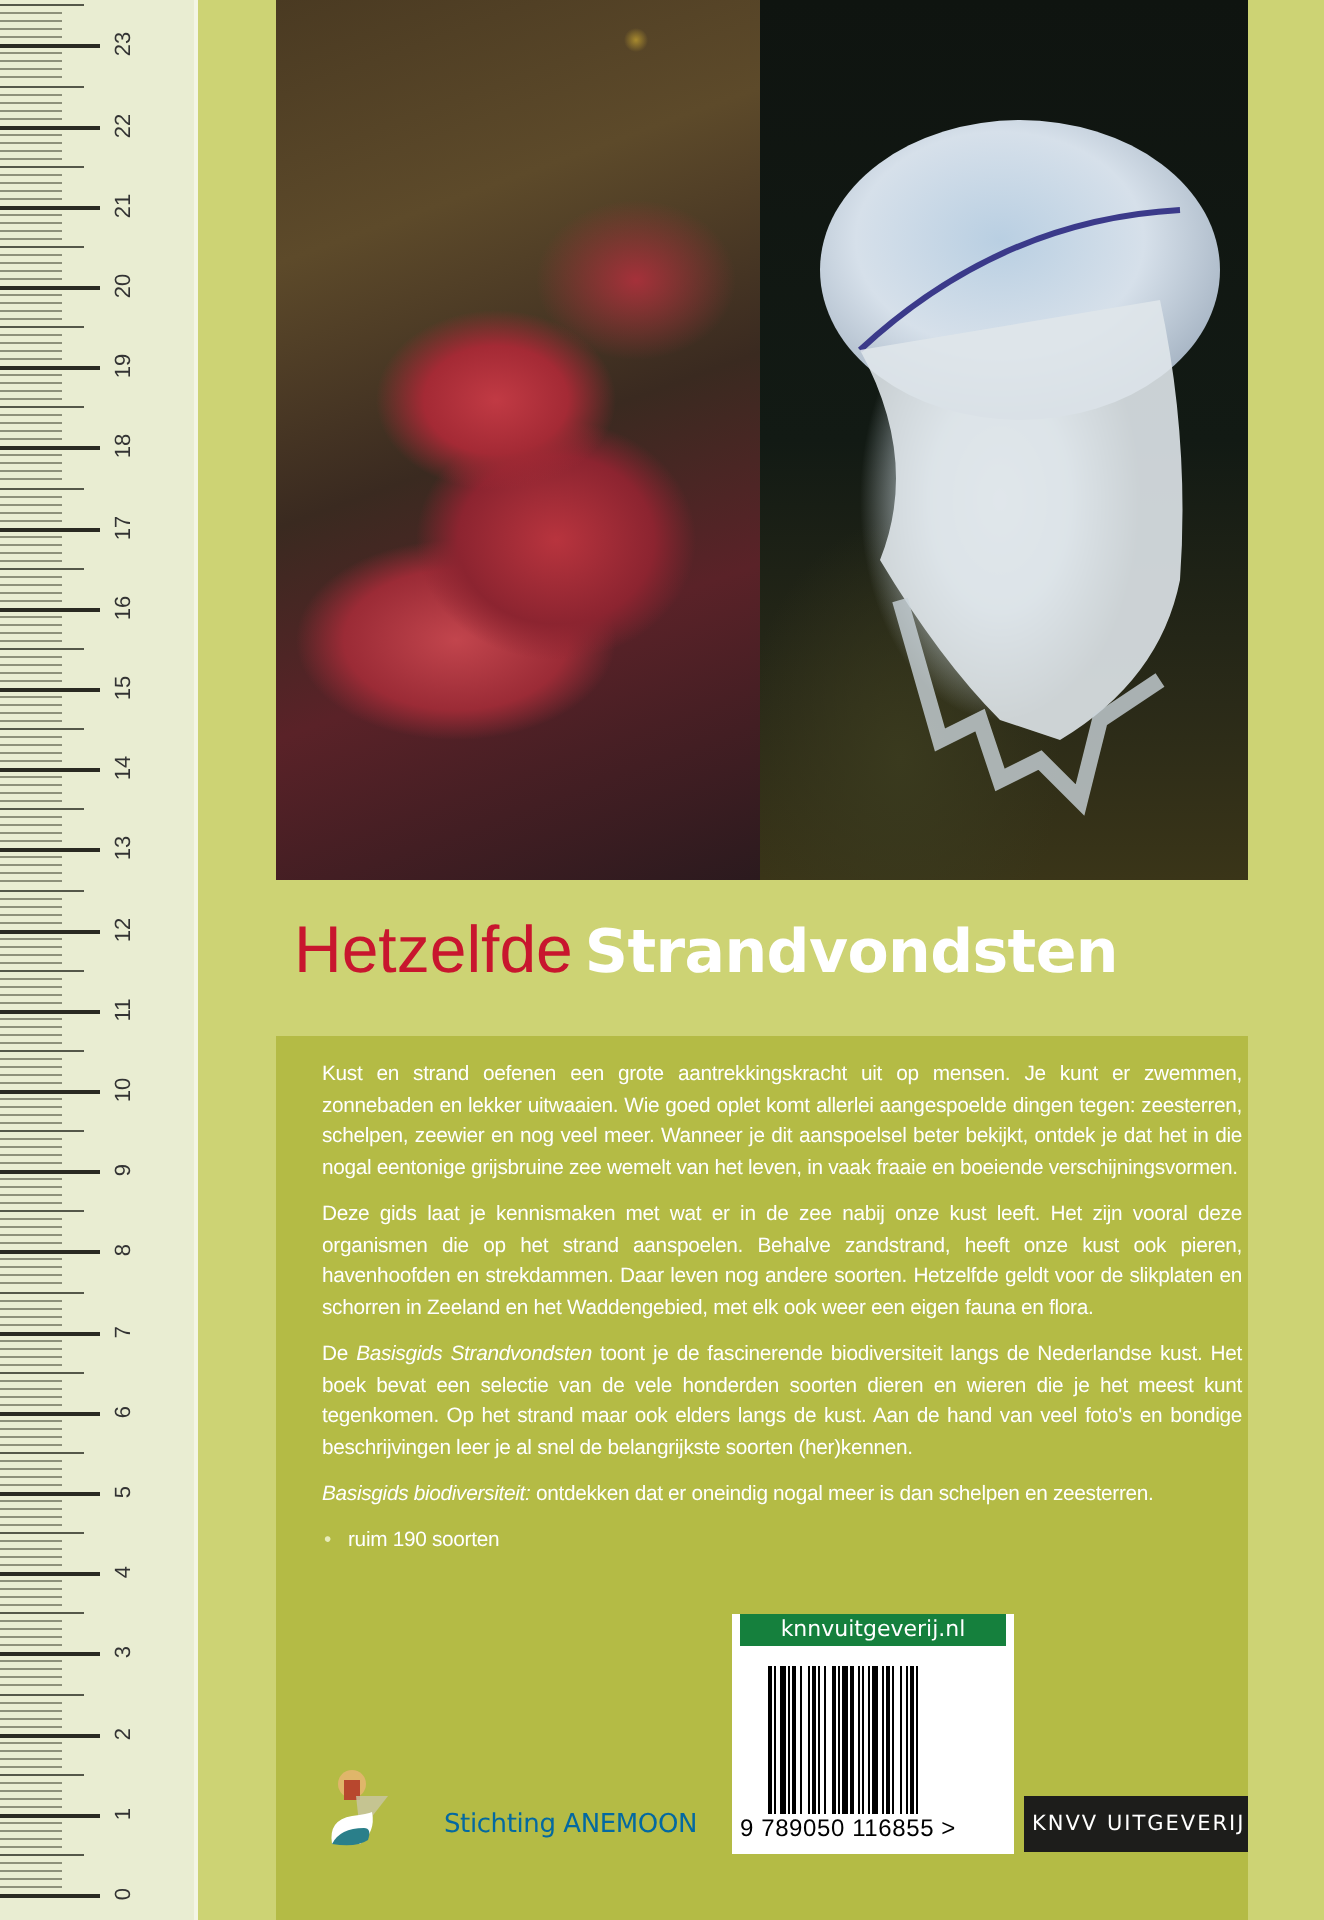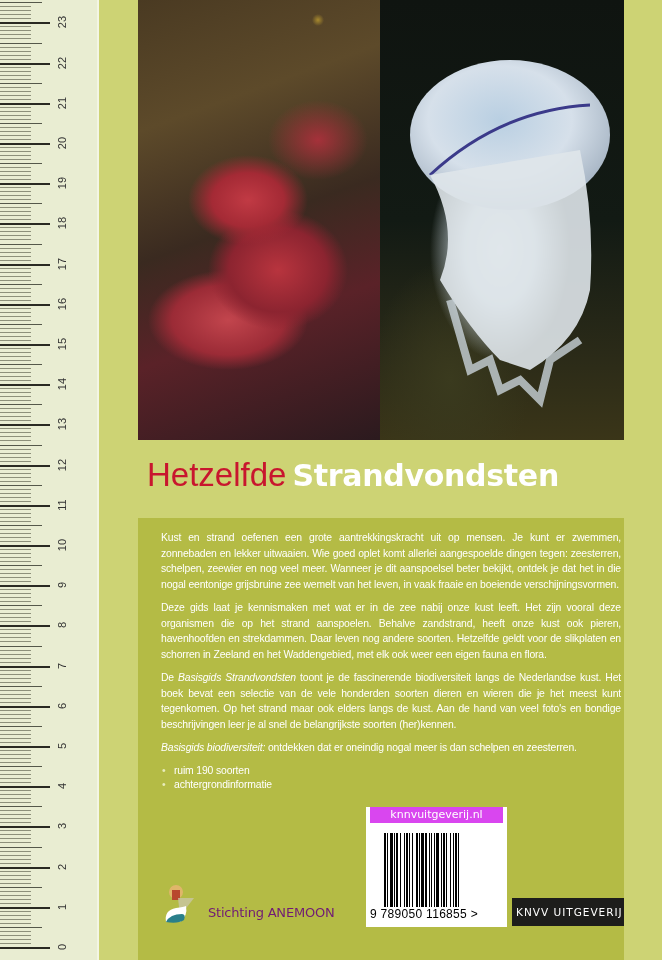--- a/index.html
+++ b/index.html
@@ -29,28 +29,28 @@
   .title .t1{color:#c8162e;font-family:"Liberation Sans",sans-serif;}
   .title .t2{color:#ffffff;font-weight:bold;font-family:"DejaVu Sans",sans-serif;font-size:30px;letter-spacing:-0.3px;margin-left:6px;}
   .panel{position:absolute;left:138px;top:518px;width:486px;height:442px;background:#b4bb45;}
   .body{position:absolute;left:161px;top:530px;width:460px;color:#fff;font-size:10.4px;line-height:15.5px;font-family:"Liberation Sans",sans-serif;letter-spacing:-0.15px;}
   .body p{margin:0 0 8px 0;text-align:justify;}
   .body em{font-style:italic;}
   .bullets{list-style:none;margin:2px 0 0 0;padding:0;}
   .bullets li{position:relative;padding-left:13px;line-height:14.5px;}
   .bullets li::before{content:"•";position:absolute;left:1px;color:#e8ecbc;}
   .barcode-box{position:absolute;left:366px;top:807px;width:141px;height:120px;background:#fff;}
-  .barcode-url{position:absolute;left:4px;top:0;width:133px;height:16px;background:#d946ef;color:#fff;font-size:11px;text-align:center;line-height:16px;font-family:"DejaVu Sans",sans-serif;}
+  .barcode-url{position:absolute;left:4px;top:0;width:133px;height:16px;background:#15803d;color:#fff;font-size:11px;text-align:center;line-height:16px;font-family:"DejaVu Sans",sans-serif;}
   .bars{position:absolute;left:18px;top:26px;width:108px;height:78px;display:flex;align-items:stretch;}
   .bars span{display:block;background:#000;height:100%;}
   .isbn{position:absolute;left:4px;top:100px;width:134px;font-size:12px;color:#000;letter-spacing:0.3px;background:#fff;font-family:"Liberation Sans",sans-serif;}
   .publisher{position:absolute;left:512px;top:898px;width:112px;height:28px;background:#1d1d1b;color:#fff;font-size:10.5px;line-height:28px;text-align:left;padding-left:4px;box-sizing:border-box;letter-spacing:1px;font-family:"DejaVu Sans",sans-serif;}
   .anemoon{position:absolute;left:160px;top:884px;display:flex;align-items:flex-end;}
   .anemoon-logo{width:48px;height:40px;position:relative;}
-  .anemoon-text{color:#701a75;font-size:13px;font-family:"DejaVu Sans",sans-serif;margin-left:0;margin-bottom:4px;letter-spacing:-0.2px;}
+  .anemoon-text{color:#0369a1;font-size:13px;font-family:"DejaVu Sans",sans-serif;margin-left:14px;margin-bottom:4px;letter-spacing:-0.2px;}
 </style>
 </head>
 <body>
 
 <div class="ruler" id="ruler">
     <div class="tick cm" style="top: 947px;"></div>
     <div class="tick mm" style="top: 942.98px;"></div>
     <div class="tick mm" style="top: 938.96px;"></div>
     <div class="tick mm" style="top: 934.94px;"></div>
     <div class="tick mm" style="top: 930.92px;"></div>
@@ -339,21 +339,20 @@
 
 <div class="panel"></div>
 
 <div class="body">
   <p>Kust en strand oefenen een grote aantrekkingskracht uit op mensen. Je kunt er zwemmen, zonnebaden en lekker uitwaaien. Wie goed oplet komt allerlei aangespoelde dingen tegen: zeesterren, schelpen, zeewier en nog veel meer. Wanneer je dit aanspoelsel beter bekijkt, ontdek je dat het in die nogal eentonige grijsbruine zee wemelt van het leven, in vaak fraaie en boeiende verschijningsvormen.</p>
   <p>Deze gids laat je kennismaken met wat er in de zee nabij onze kust leeft. Het zijn vooral deze organismen die op het strand aanspoelen. Behalve zandstrand, heeft onze kust ook pieren, havenhoofden en strekdammen. Daar leven nog andere soorten. Hetzelfde geldt voor de slikplaten en schorren in Zeeland en het Waddengebied, met elk ook weer een eigen fauna en flora.</p>
   <p><span>De </span><em>Basisgids Strandvondsten</em><span> toont je de fascinerende biodiversiteit langs de Nederlandse kust. Het boek bevat een selectie van de vele honderden soorten dieren en wieren die je het meest kunt tegenkomen. Op het strand maar ook elders langs de kust. Aan de hand van veel foto's en bondige beschrijvingen leer je al snel de belangrijkste soorten (her)kennen.</span></p>
   <p><em>Basisgids biodiversiteit:</em><span> ontdekken dat er oneindig nogal meer is dan schelpen en zeesterren.</span></p>
   <ul class="bullets">
     <li>ruim 190 soorten</li>
-    <li>achtergrondinformatie</li>
   </ul>
 </div>
 
 <div class="barcode-box">
   <div class="barcode-url">knnvuitgeverij.nl</div>
   <div class="bars" id="bars">
       <span style="width: 2px; background: rgb(0, 0, 0);"></span>
       <span style="width: 1px; background: rgb(255, 255, 255);"></span>
       <span style="width: 1px; background: rgb(0, 0, 0);"></span>
       <span style="width: 2px; background: rgb(255, 255, 255);"></span>

